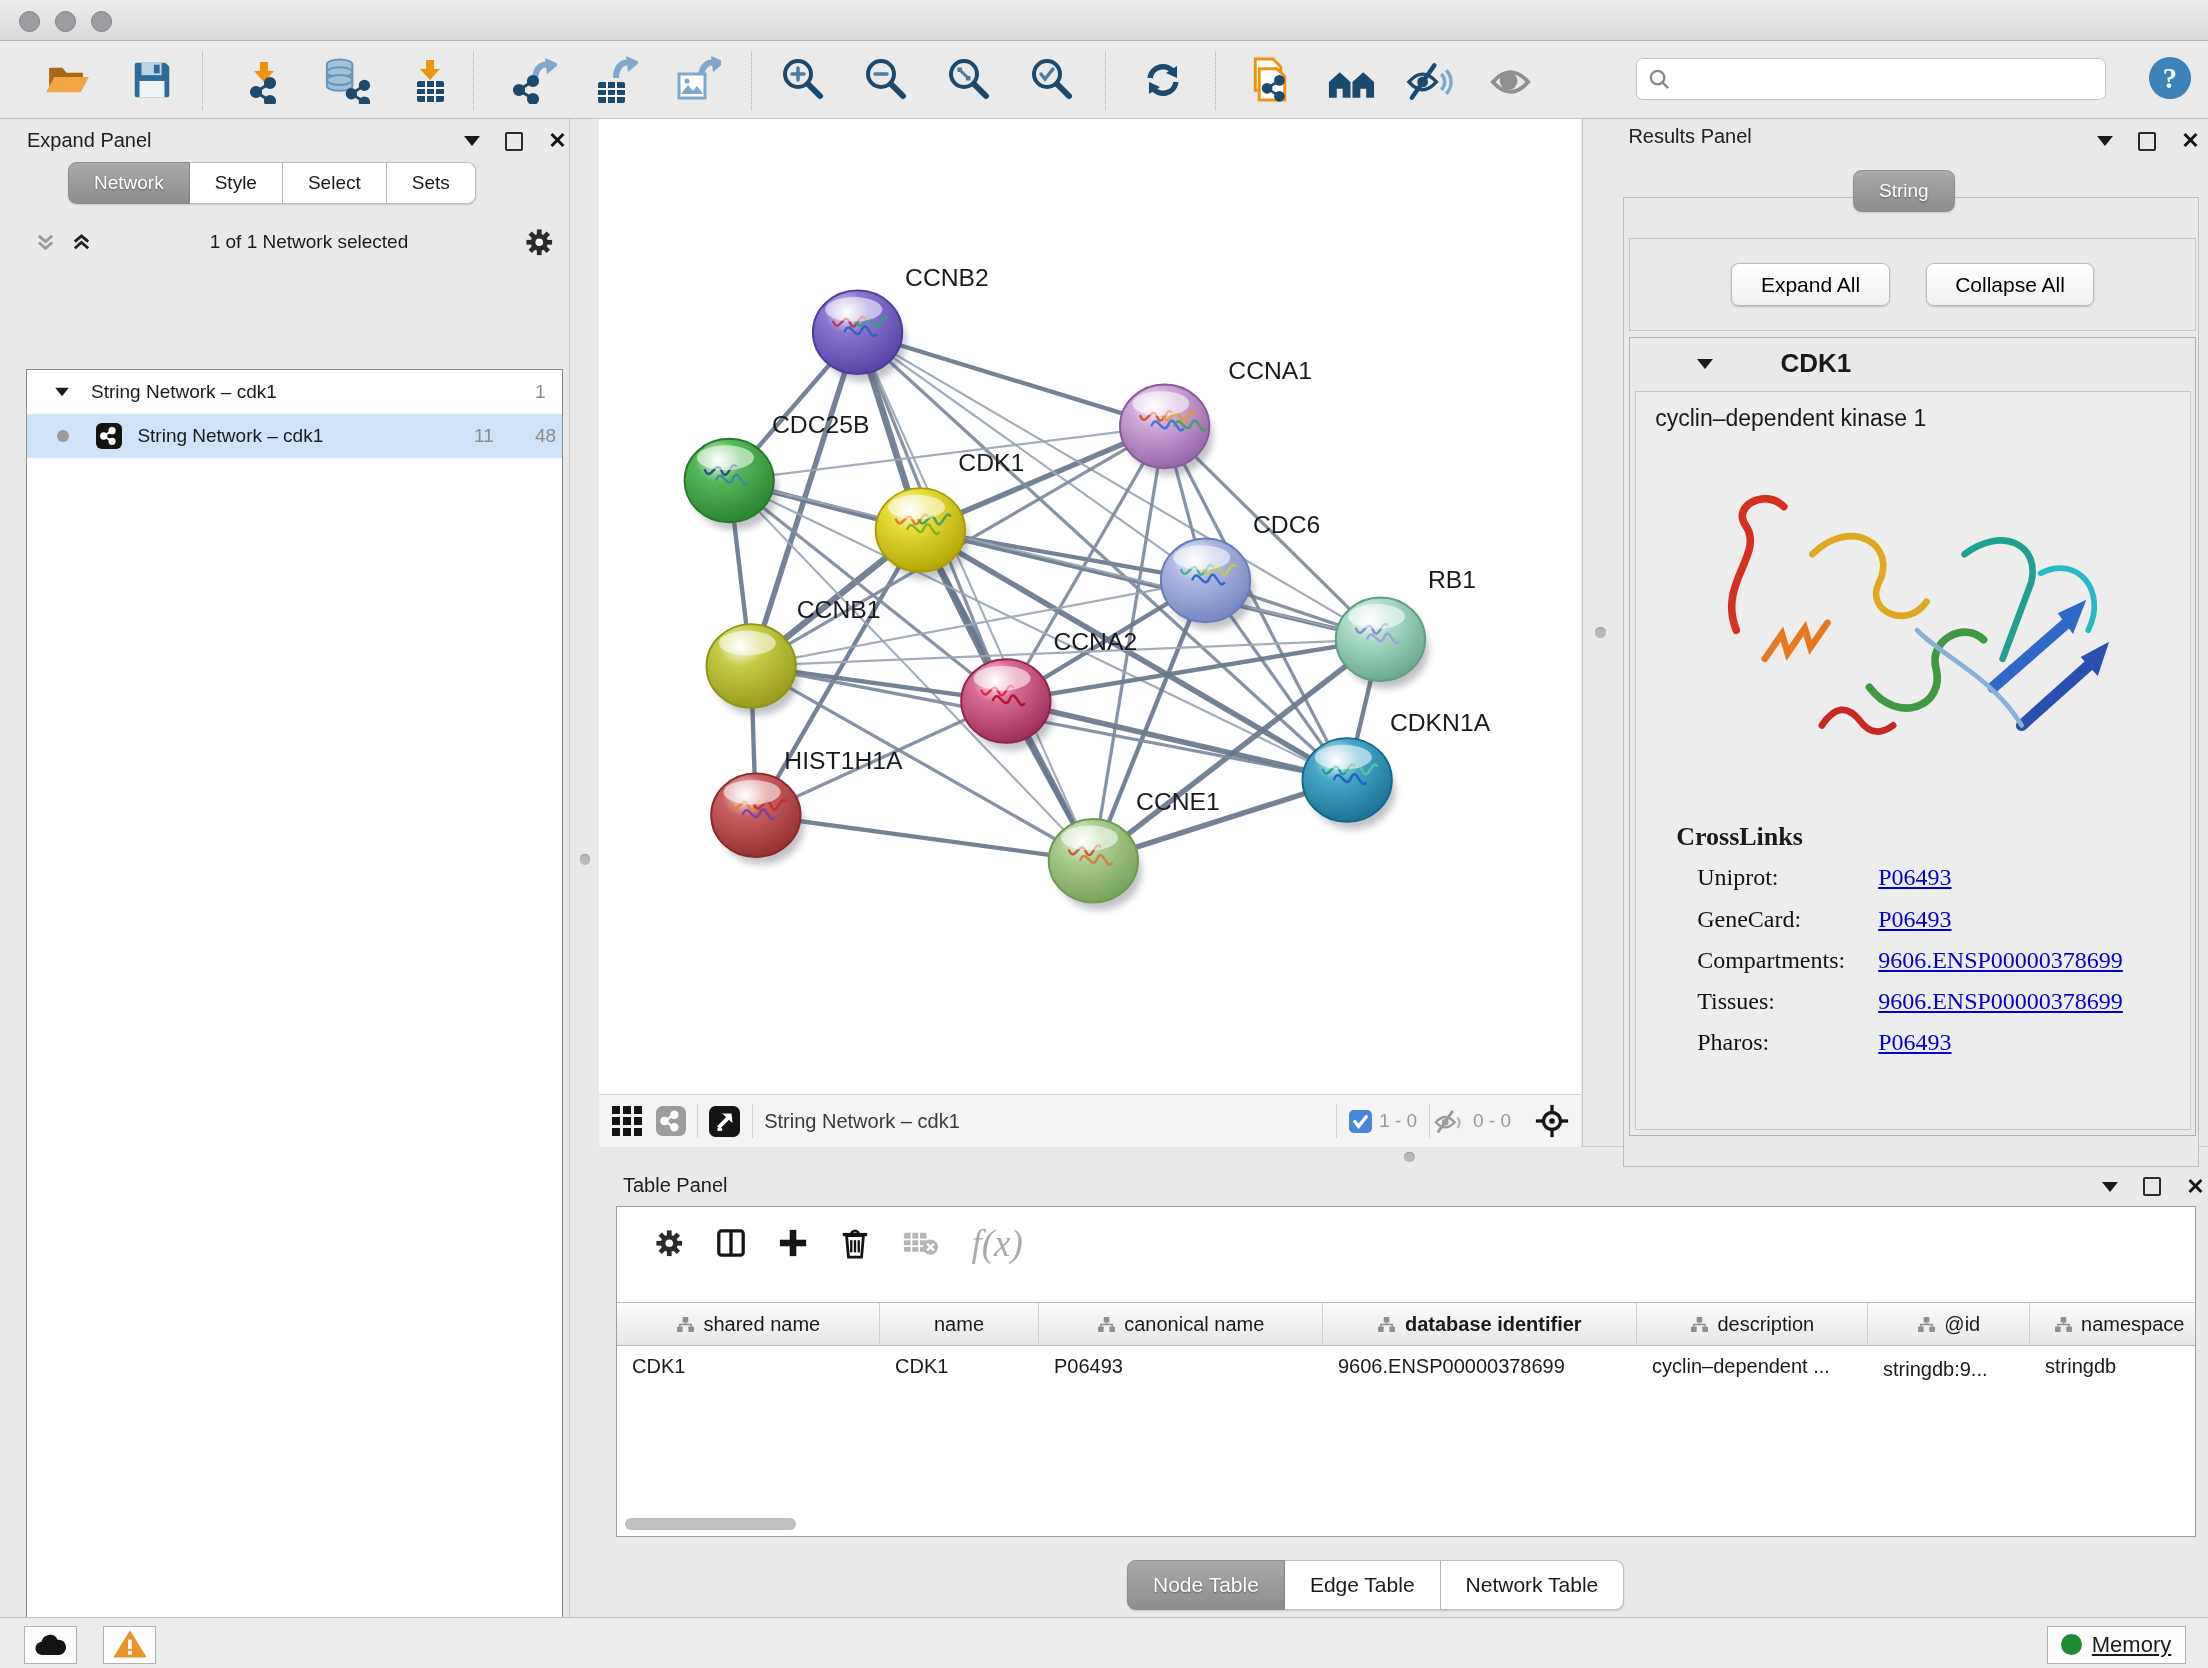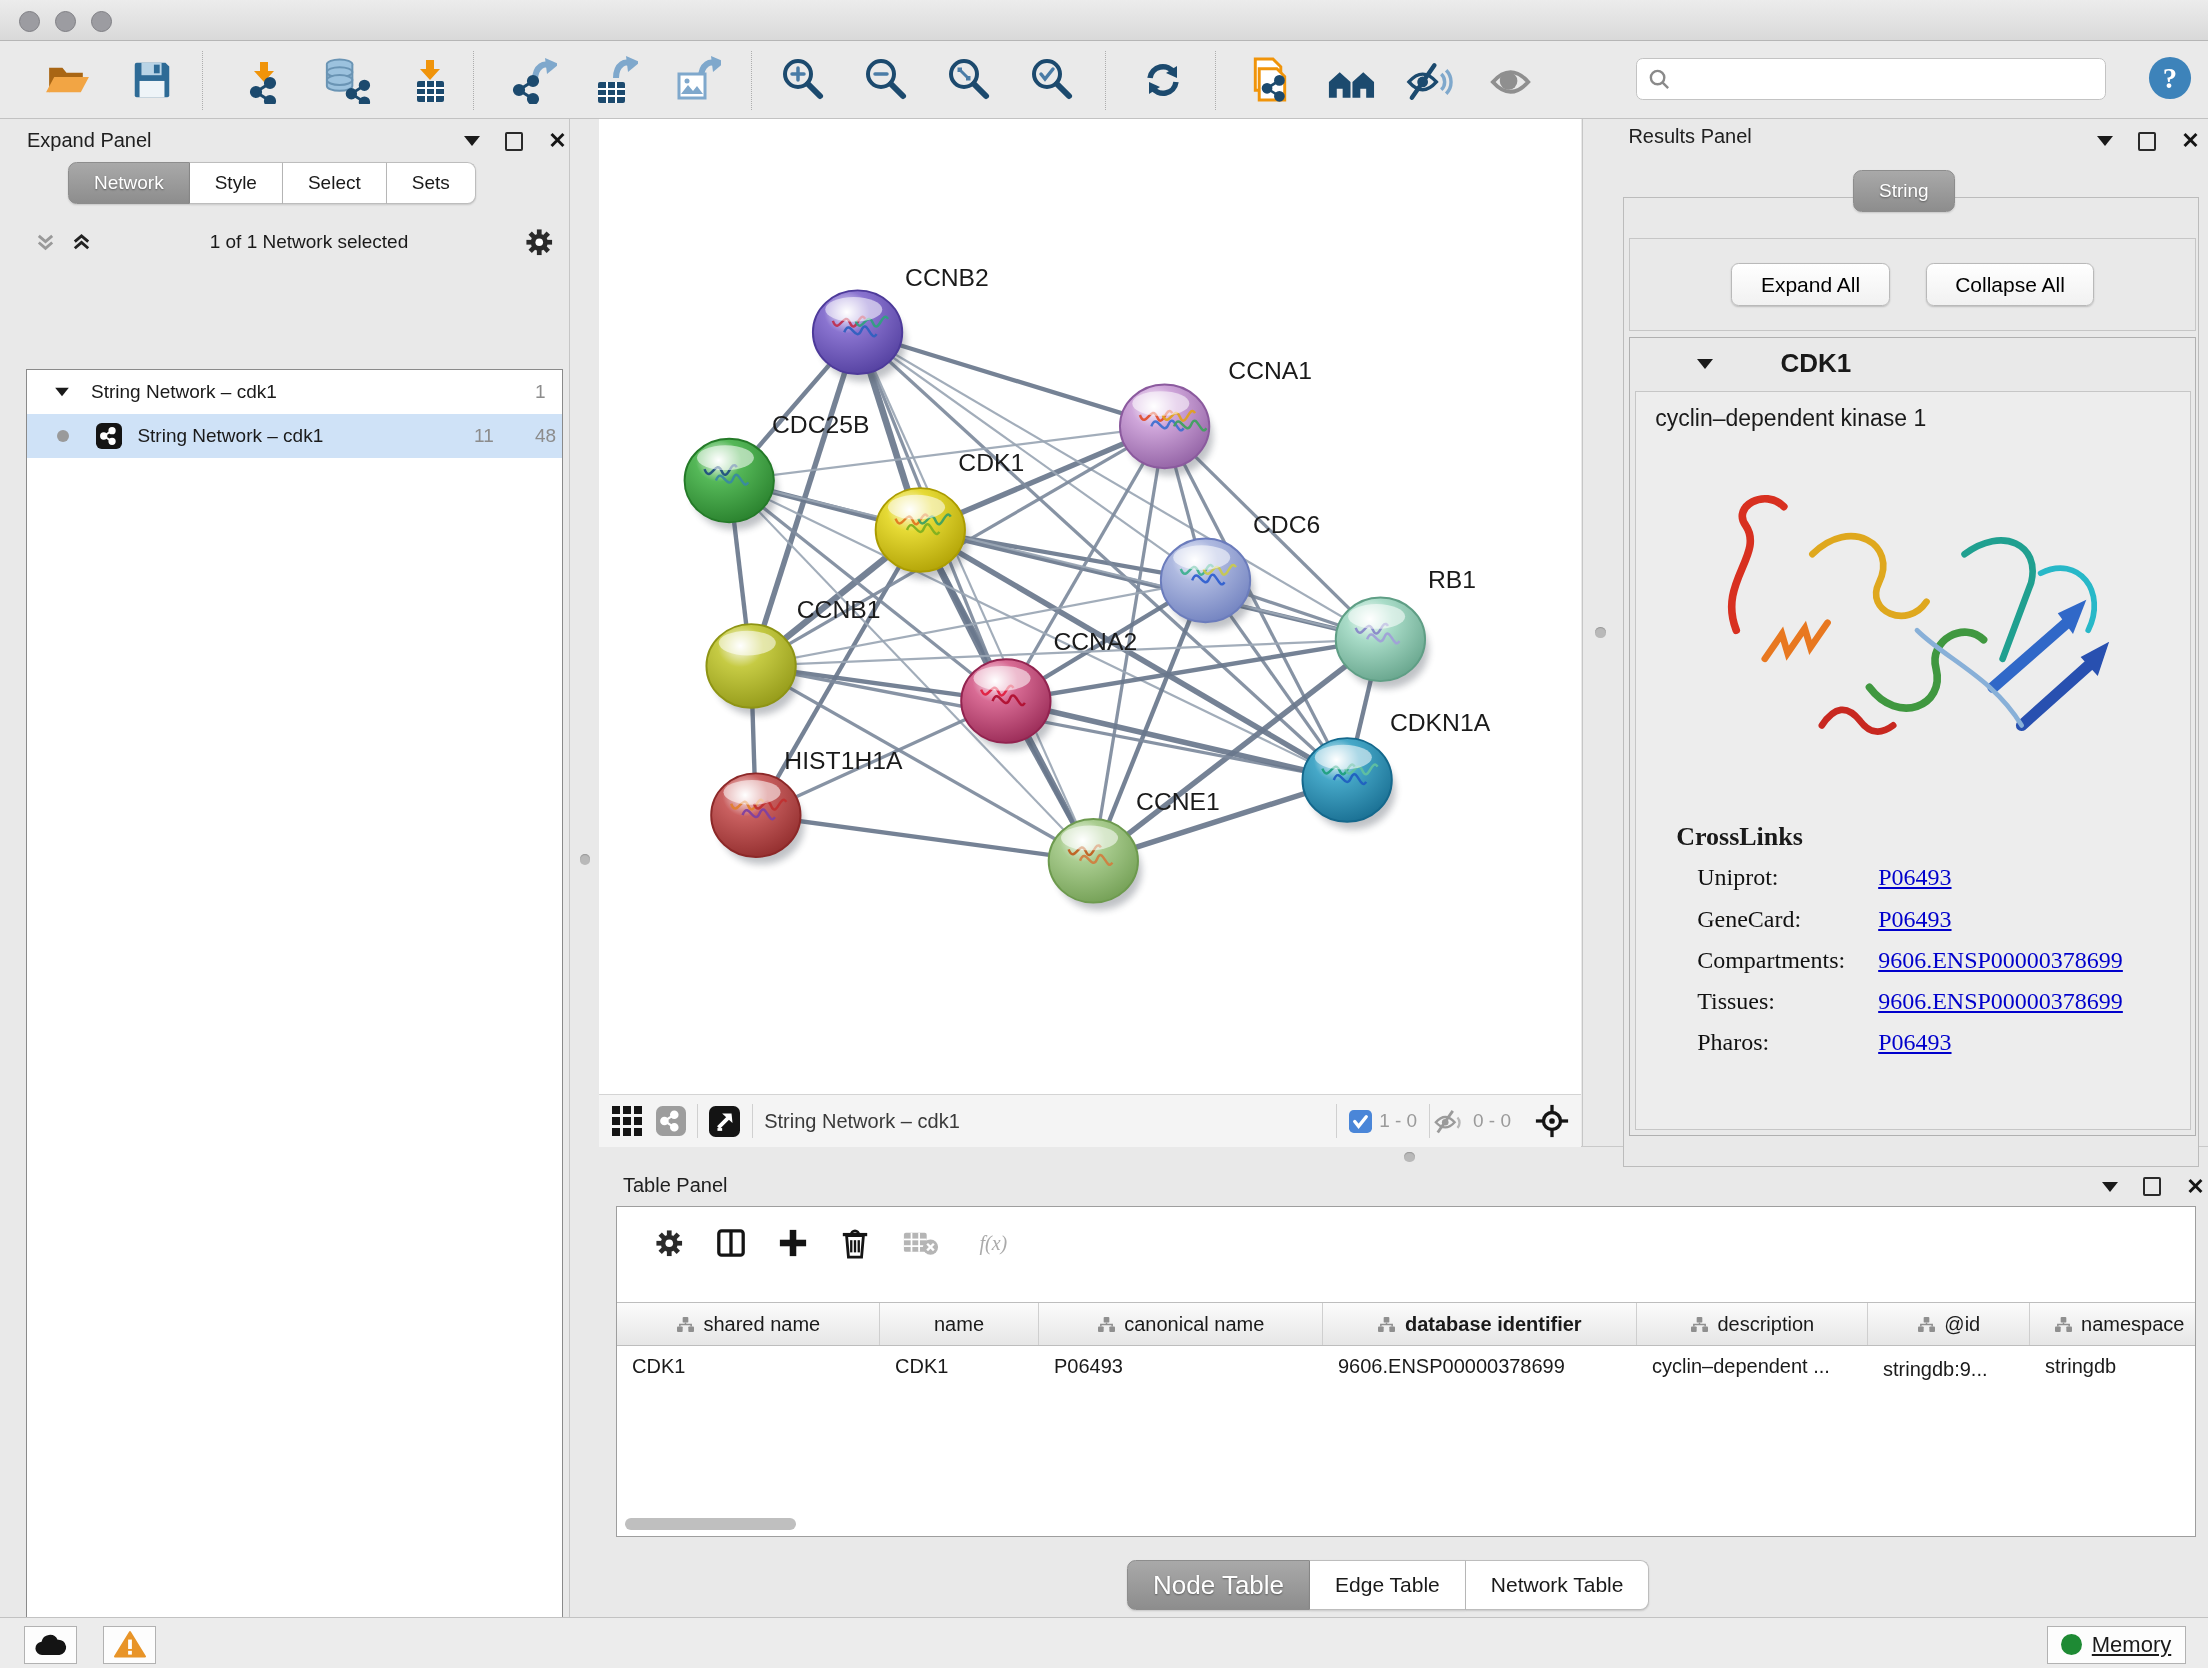--- a/index.html
+++ b/index.html
@@ -103,22 +103,22 @@
     border-top:1px solid #bdbdbd;border-bottom:1px solid #bdbdbd;}
   .th{display:flex;align-items:center;justify-content:center;gap:8.6px;
     font-size:20px;border-right:1px solid #cfcfcf;box-sizing:border-box;
     white-space:nowrap;overflow:hidden;}
   .trowdata{position:absolute;left:0;top:138px;width:1712px;height:42px;
     display:flex;}
   .td{font-size:20px;padding-left:15px;display:flex;align-items:center;
     box-sizing:border-box;white-space:nowrap;overflow:hidden;}
   .hscroll{position:absolute;left:7.6px;bottom:5.7px;width:171px;height:12.4px;
     border-radius:6.7px;background:#bfbfbf;}
-  .fx{font-family:"Liberation Serif",serif;font-style:italic;font-size:20px;
-    color:#aaa;margin-left:8px;}
+  .fx{font-family:"Liberation Serif",serif;font-style:italic;font-size:37px;
+    color:#aaa;}
   
   .bottombar{position:absolute;left:0;top:1617px;width:100%;height:51px;
     background:#ececec;border-top:1px solid #c2c2c2;}
   .bbtn{position:absolute;top:7.6px;height:38px;background:#fdfdfd;
     border:1.9px solid #b2b2b2;display:flex;align-items:center;
     justify-content:center;box-sizing:border-box;text-decoration:underline;}
   .mem{font-size:22px;gap:9.5px;padding:0 13.3px;}
   .memdot{width:21px;height:21px;border-radius:50%;background:#1e8a34;}
   text.nodelabel{font-family:"Liberation Sans",sans-serif;font-size:26px;
     fill:#1a1a1a;}
@@ -925,21 +925,21 @@
           <div class="td" style="width: 159px;">CDK1</div>
           <div class="td" style="width: 284px;">P06493</div>
           <div class="td" style="width: 314px;">9606.ENSP00000378699</div>
           <div class="td" style="width: 231px;">cyclin–dependent ...</div>
           <div class="td" style="width: 162px; margin-top: 7px;">stringdb:9...</div>
           <div class="td" style="width: 179px;">stringdb</div>
         </div>
       <div class="hscroll"></div>
     </div>
     <div class="seg" style="left:528px;top:392px">
-      <div class="tab sel" style="height:48px;line-height:48px;font-size:26px">Node Table</div>
+      <div class="tab sel" style="height:48px;line-height:48px;font-size:21px">Node Table</div>
       <div class="tab" style="height:48px;line-height:48px;font-size:21px">Edge Table</div>
       <div class="tab" style="height:48px;line-height:48px;font-size:21px">Network Table</div>
     </div>
   </div>
 
   <div class="bottombar">
     <div class="bbtn" style="left:24px;width:53px">
       <span style="display:flex">
           <svg width="34" height="25" viewBox="0 0 36 26">
             <path d="M9 24 a7 7 0 0 1 -1 -14 a9 9 0 0 1 17 -2 a6.5 6.5 0 0 1 2 16 z" fill="#141414"></path>

